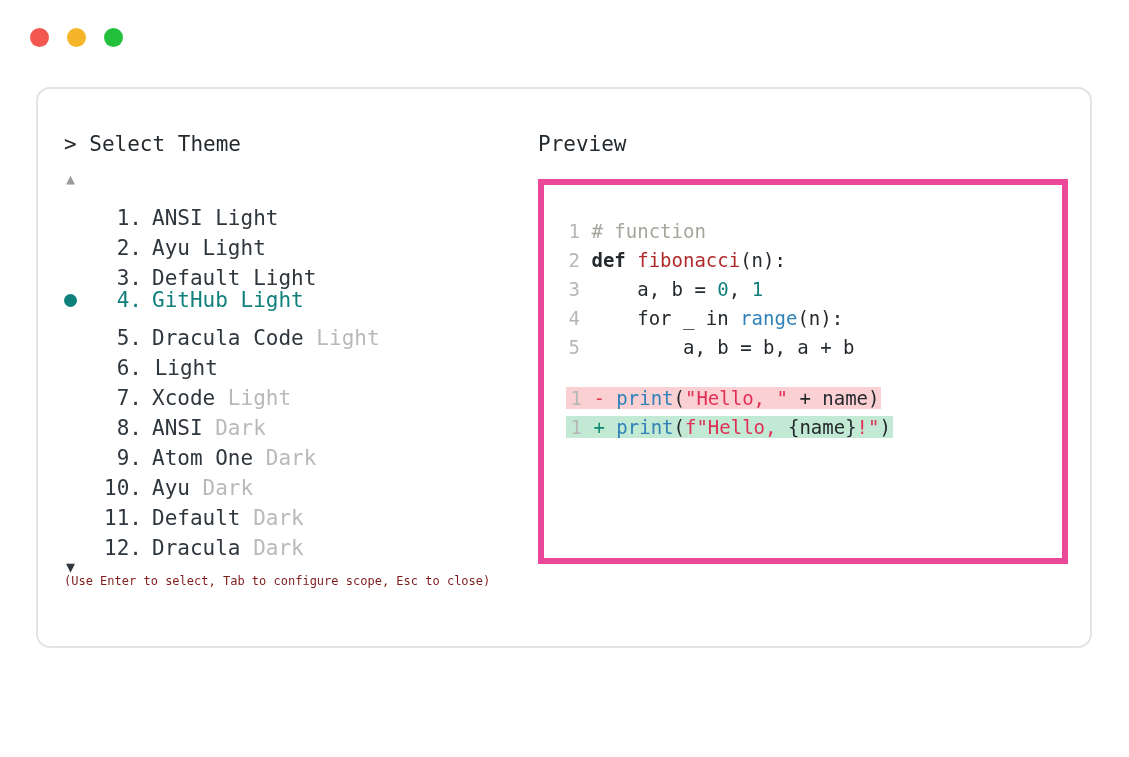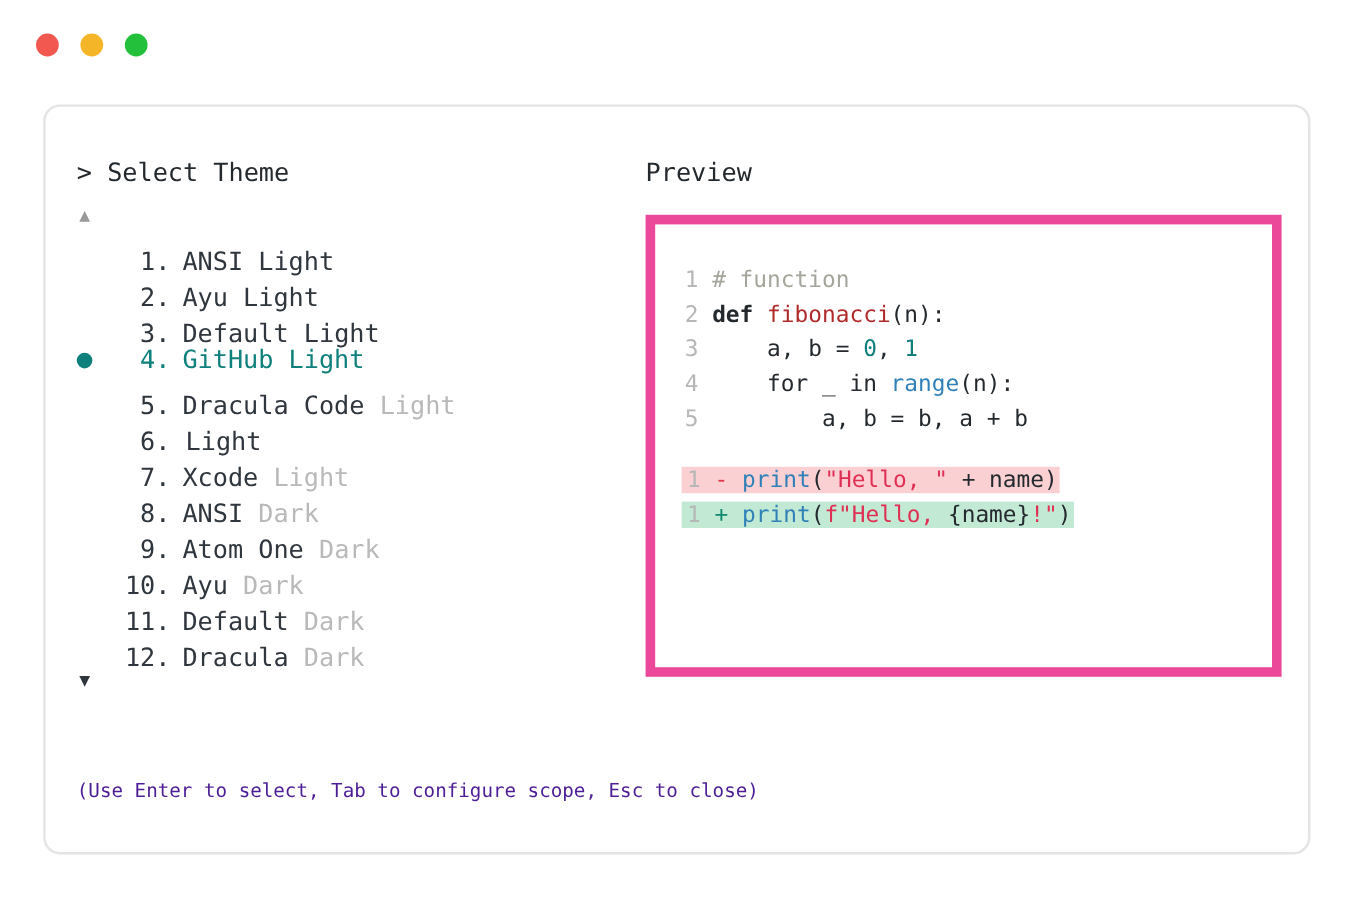--- a/index.html
+++ b/index.html
@@ -26,21 +26,21 @@
   .dot-close    { background: #f2584f; }
   .dot-minimize { background: #f5b528; }
   .dot-maximize { background: #23c03b; }
 
   
   .card {
     position: absolute;
     left: 36px;
     top: 87px;
     width: 1056px;
-    height: 625px;
+    height: 561px;
     background: #ffffff;
     border: 2px solid #e4e4e4;
     border-radius: 14px;
   }
 
   
   .columns {
     position: absolute;
     left: 0; top: 0; right: 0; bottom: 0;
   }
@@ -117,33 +117,33 @@
   .variant { color: #b9b9b9; }
   .variant.inline { color: #2f363d; }
   .theme-row.selected .idx-cell,
   .theme-row.selected .name-cell,
   .theme-row.selected .variant { color: #10807d; }
 
   
   .hint {
     position: absolute;
     left: 26px;
-    bottom: 38px;
-    font-size: 16px;
+    bottom: 52px;
+    font-size: 12px;
     line-height: 26px;
-    color: #4c1d95;
+    color: #7f1d1d;
     white-space: pre;
   }
 
   
   .preview-panel {
     margin-top: 22px;
     width: 530px;
     height: 385px;
-    border: 8px solid #ec4899;
+    border: 6px solid #ec4899;
     background: #ffffff;
     padding: 32px 0 0 22px;
     overflow: hidden;
   }
   .code-line {
     font-size: 19px;
     line-height: 29px;
     height: 29px;
     white-space: pre;
     color: #24292e;

